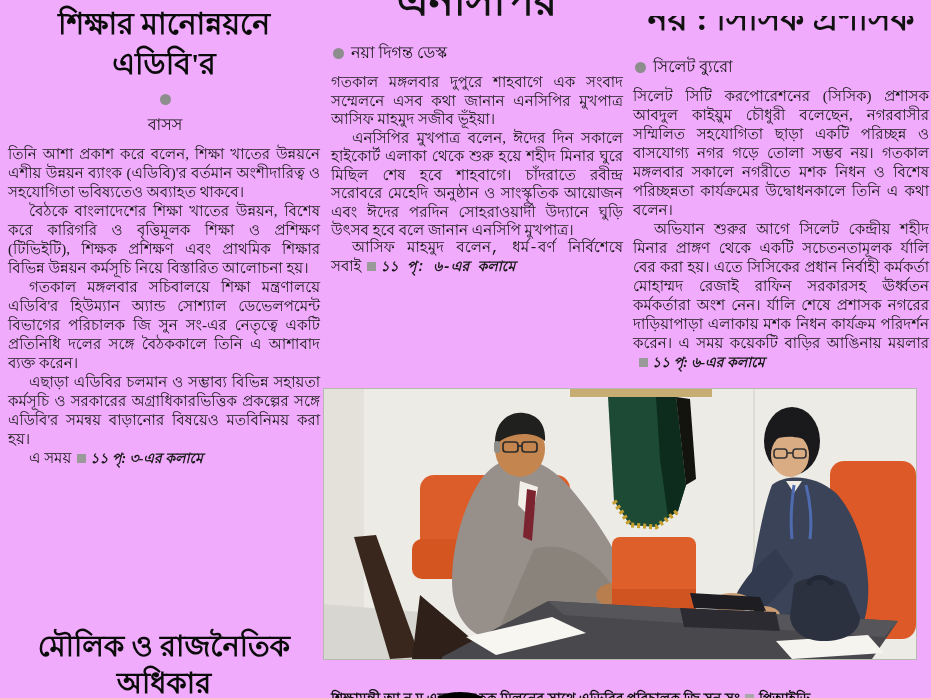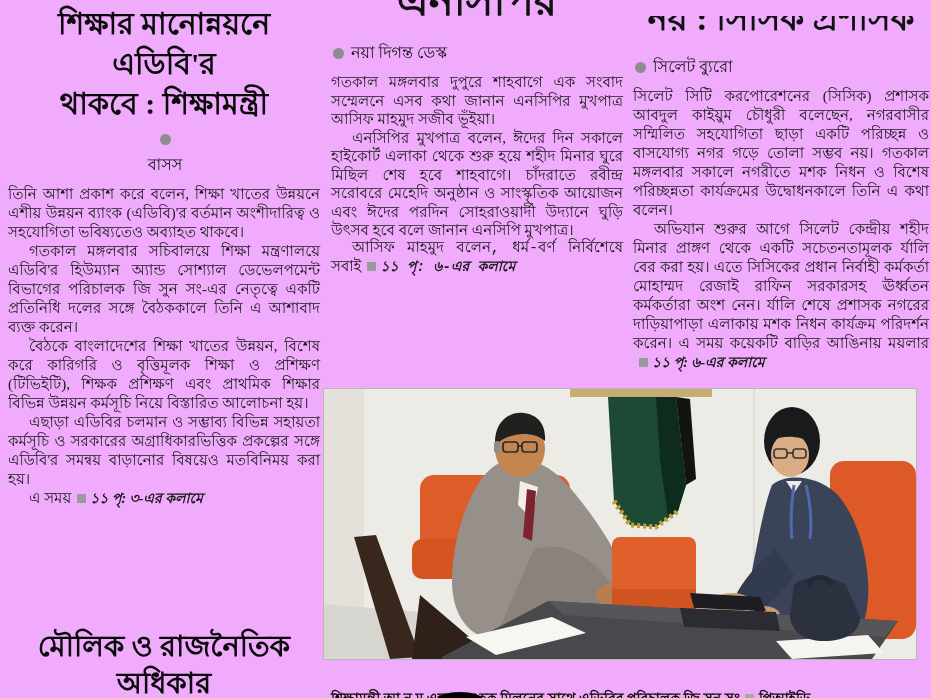--- a/index.html
+++ b/index.html
@@ -44,30 +44,29 @@
   }
 </style>
 </head>
 <body>
 
 <div id="page">
 
   <div class="col" style="left:8px;top:4px;width:312px;">
     <div class="headline hl-left">
       <div>শিক্ষার মানোন্নয়নে এডিবি'র</div>
-      <div>থাকবে : শিক্ষামন্ত্রী</div>
     </div>
     <div class="byline" style="margin:10px 0 6px 2px;flex-direction:column;">
       <span class="dot"></span>
       <span>বাসস</span>
     </div>
     <div class="body-text">
       <p>তিনি আশা প্রকাশ করে বলেন, শিক্ষা খাতের উন্নয়নে এশীয় উন্নয়ন ব্যাংক (এডিবি)'র বর্তমান অংশীদারিত্ব ও সহযোগিতা ভবিষ্যতেও অব্যাহত থাকবে।</p>
+      <p>বৈঠকে বাংলাদেশের শিক্ষা খাতের উন্নয়ন, বিশেষ করে কারিগরি ও বৃত্তিমূলক শিক্ষা ও প্রশিক্ষণ (টিভিইটি), শিক্ষক প্রশিক্ষণ এবং প্রাথমিক শিক্ষার বিভিন্ন উন্নয়ন কর্মসূচি নিয়ে বিস্তারিত আলোচনা হয়।</p>
       <p>গতকাল মঙ্গলবার সচিবালয়ে শিক্ষা মন্ত্রণালয়ে এডিবি'র হিউম্যান অ্যান্ড সোশ্যাল ডেভেলপমেন্ট বিভাগের পরিচালক জি সুন সং-এর নেতৃত্বে একটি প্রতিনিধি দলের সঙ্গে বৈঠককালে তিনি এ আশাবাদ ব্যক্ত করেন।</p>
-      <p>বৈঠকে বাংলাদেশের শিক্ষা খাতের উন্নয়ন, বিশেষ করে কারিগরি ও বৃত্তিমূলক শিক্ষা ও প্রশিক্ষণ (টিভিইটি), শিক্ষক প্রশিক্ষণ এবং প্রাথমিক শিক্ষার বিভিন্ন উন্নয়ন কর্মসূচি নিয়ে বিস্তারিত আলোচনা হয়।</p>
       <p>এছাড়া এডিবির চলমান ও সম্ভাব্য বিভিন্ন সহায়তা কর্মসূচি ও সরকারের অগ্রাধিকারভিত্তিক প্রকল্পের সঙ্গে এডিবি'র সমন্বয় বাড়ানোর বিষয়েও মতবিনিময় করা হয়।</p>
       <p style="text-indent:1.4em;"><span>এ সময়</span><span class="jump-sq"></span><span class="jump">১১ পৃ: ৩-এর কলামে</span></p>
     </div>
   </div>
 
   <div class="bottom-headline">
     <div>মৌলিক ও রাজনৈতিক অধিকার</div>
   </div>
 
   <div class="col" style="left:331px;top:0;width:292px;">

